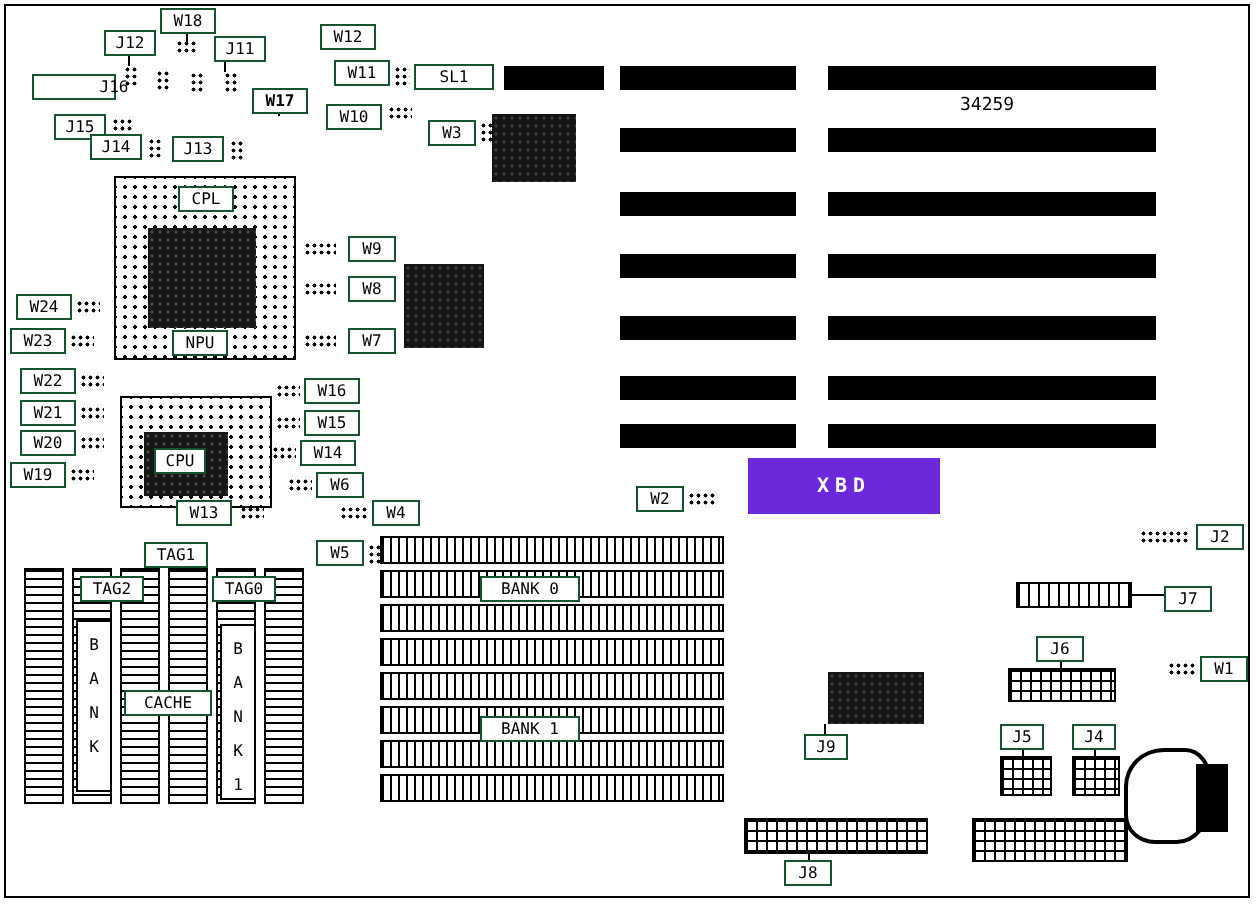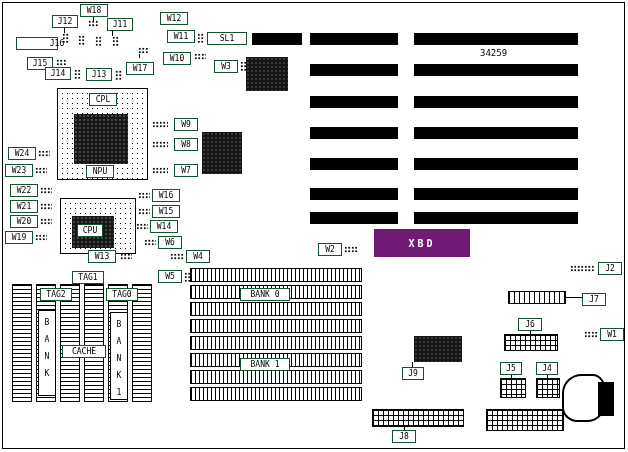--- a/index.html
+++ b/index.html
@@ -60,21 +60,21 @@
     background-image:radial-gradient(#474747 0.7px, transparent 0.9px);background-size:4px 4px;
   }
   #cpl-socket{left:57px;top:88px;width:91px;height:92px;}
   #cpl-inner{left:74px;top:114px;width:54px;height:50px;}
   #cpl-label{left:89px;top:93px;width:28px;height:13px;}
   #npu-label{left:86px;top:125px;width:28px;height:13px;margin-top:40px;}
   #cpu-socket{left:60px;top:198px;width:76px;height:56px;}
   #cpu-inner{left:72px;top:216px;width:42px;height:32px;}
   #cpu-label{left:77px;top:224px;width:26px;height:13px;}
   #xbd-box{
-    left:374px;top:229px;width:96px;height:28px;background:#701a75;color:#fff;z-index:2;
+    left:374px;top:229px;width:96px;height:28px;background:#6d28d9;color:#fff;z-index:2;
     display:flex;align-items:center;justify-content:center;
     font-size:10px;font-weight:bold;letter-spacing:3px;
   }
   #bios-box{
     left:404px;top:272px;width:58px;height:26px;border:1px solid #000;z-index:2;background:#fff;
     background-image:repeating-linear-gradient(90deg,#000 0 1px,transparent 1px 4px);
     display:flex;align-items:center;justify-content:center;
   }
   #bios-box span{
     background:#fff;border:1px solid #000;font-size:8px;line-height:10px;padding:0 3px;
@@ -132,21 +132,21 @@
     <div class="s-label" style="left: 80px; top: 4px; width: 28px; height: 13px;">W18</div>
     <div class="s-label" style="left: 52px; top: 15px; width: 26px; height: 13px;">J12</div>
     <div class="s-label" style="left: 107px; top: 18px; width: 26px; height: 13px;">J11</div>
     <div class="s-label" style="left: 160px; top: 12px; width: 28px; height: 13px;">W12</div>
     <div class="s-label" style="left: 167px; top: 30px; width: 28px; height: 13px;">W11</div>
     <div class="s-label" style="left: 207px; top: 32px; width: 40px; height: 13px;">SL1</div>
     <div class="s-label" style="left: 16px; top: 37px; width: 26px; height: 13px; padding-left: 40px;">J16</div>
     <div class="s-label" style="left: 27px; top: 57px; width: 26px; height: 13px;">J15</div>
     <div class="s-label" style="left: 45px; top: 67px; width: 26px; height: 13px;">J14</div>
     <div class="s-label" style="left: 86px; top: 68px; width: 26px; height: 13px;">J13</div>
-    <div class="s-label" style="left: 126px; top: 62px; width: 28px; height: 13px;">W17</div>
+    <div class="s-label" style="left: 126px; top: 44px; width: 28px; height: 13px; font-weight: bold;">W17</div>
     <div class="s-label" style="left: 163px; top: 52px; width: 28px; height: 13px;">W10</div>
     <div class="s-label" style="left: 214px; top: 60px; width: 24px; height: 13px;">W3</div>
     <div class="s-label" style="left: 174px; top: 118px; width: 24px; height: 13px;">W9</div>
     <div class="s-label" style="left: 174px; top: 138px; width: 24px; height: 13px;">W8</div>
     <div class="s-label" style="left: 174px; top: 164px; width: 24px; height: 13px;">W7</div>
     <div class="s-label" style="left: 8px; top: 147px; width: 28px; height: 13px;">W24</div>
     <div class="s-label" style="left: 5px; top: 164px; width: 28px; height: 13px;">W23</div>
     <div class="s-label" style="left: 10px; top: 184px; width: 28px; height: 13px;">W22</div>
     <div class="s-label" style="left: 10px; top: 200px; width: 28px; height: 13px;">W21</div>
     <div class="s-label" style="left: 10px; top: 215px; width: 28px; height: 13px;">W20</div>

